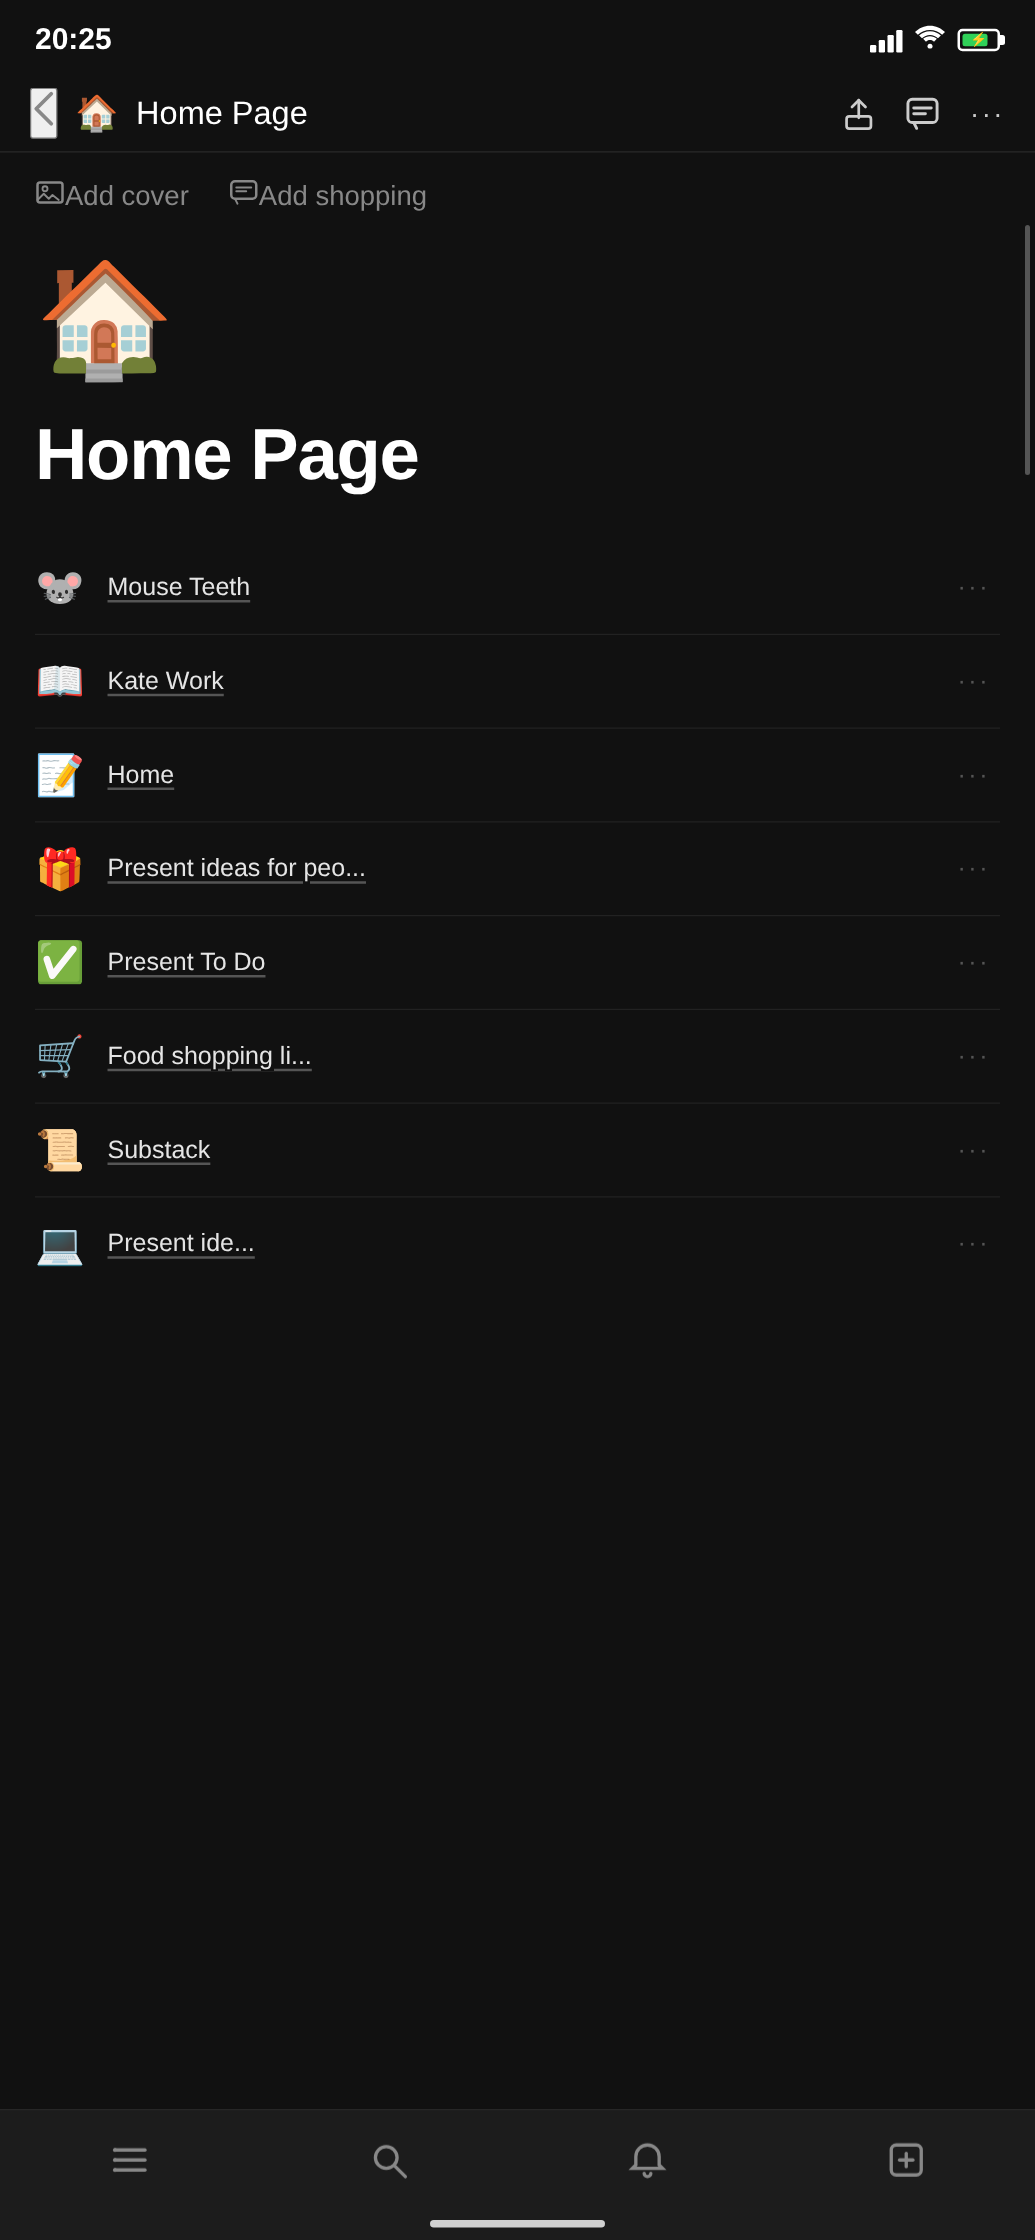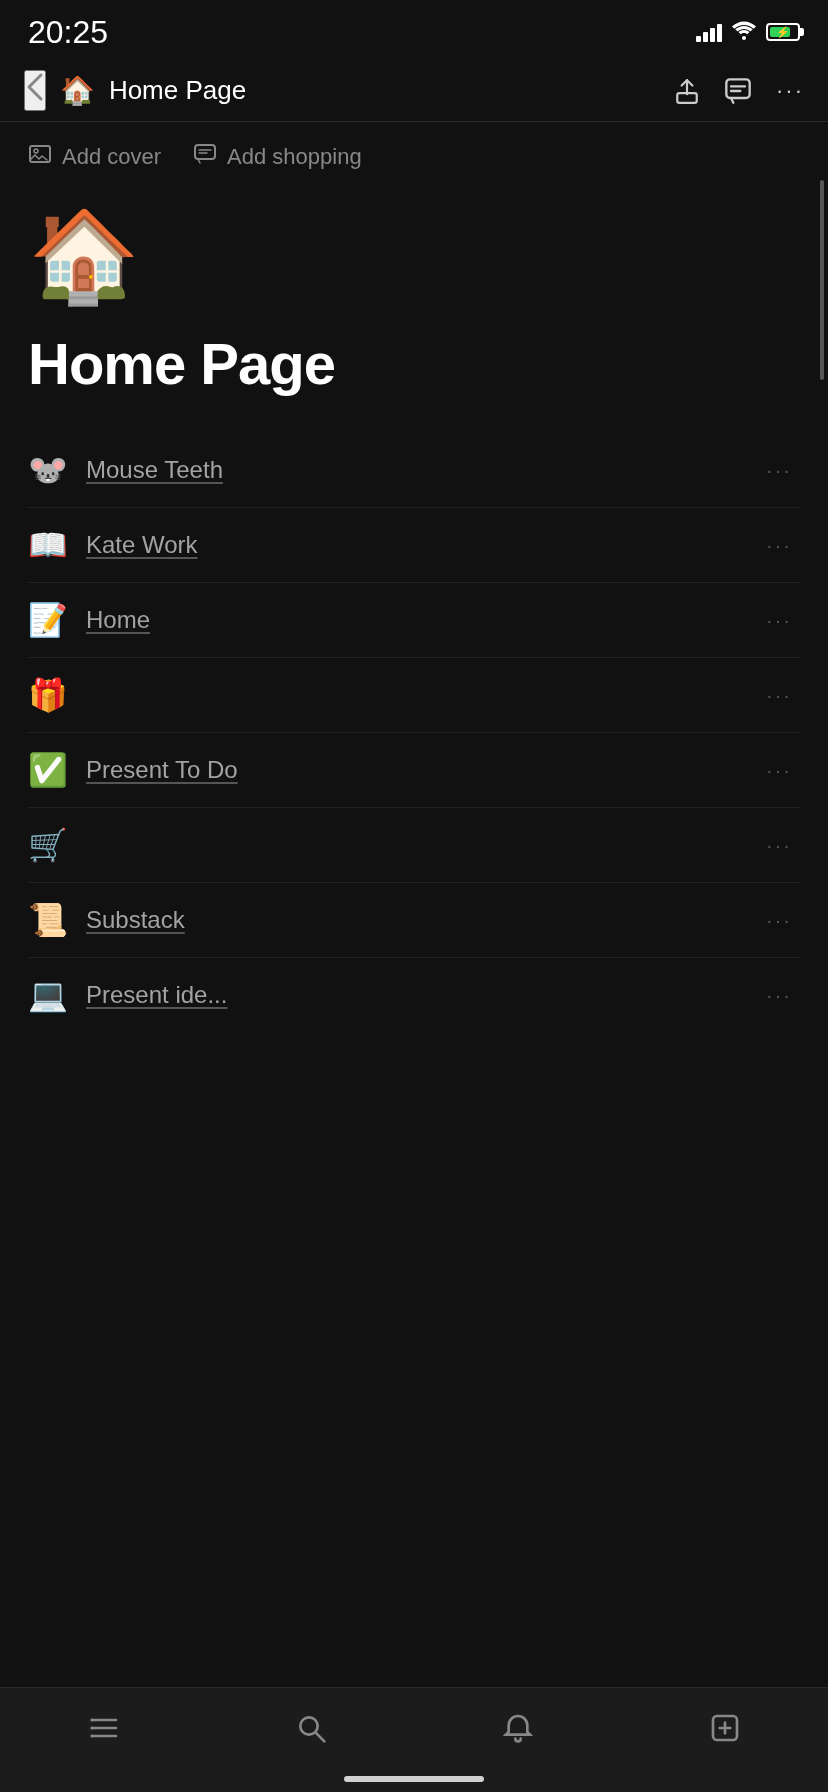--- a/index.html
+++ b/index.html
@@ -18,22 +18,22 @@
     
     .status-bar {
       display: flex;
       align-items: center;
       justify-content: space-between;
       padding: 14px 28px 10px 28px;
       height: 60px;
     }
 
     .status-time {
-      font-size: 32px;
-      font-weight: 400;
+      font-size: 24px;
+      font-weight: 700;
       color: #ffffff;
     }
 
     .status-icons {
       display: flex;
       align-items: center;
       gap: 10px;
     }
 
     .signal-icon {
@@ -171,21 +171,20 @@
     .page-controls {
       display: flex;
       align-items: center;
       gap: 32px;
       padding: 20px 28px;
     }
 
     .page-control-btn {
       display: flex;
       align-items: center;
-      gap: 10px;
       color: #888888;
       font-size: 22px;
       cursor: pointer;
       background: none;
       border: none;
     }
 
     .control-icon {
       font-size: 22px;
     }
@@ -245,23 +244,23 @@
       gap: 18px;
     }
 
     .list-item-emoji {
       font-size: 32px;
       width: 40px;
       text-align: center;
     }
 
     .list-item-label {
-      font-size: 24px;
+      font-size: 20px;
       font-weight: 400;
-      color: #a3a3a3;
+      color: #e5e5e5;
       text-decoration: underline;
       text-decoration-color: #555555;
       text-underline-offset: 4px;
     }
 
     .list-item-more {
       color: #555555;
       font-size: 20px;
       letter-spacing: 2px;
       padding: 4px 8px;
@@ -424,33 +423,35 @@
       <div class="list-item">
       <div class="list-item-left">
         <span class="list-item-emoji">📝</span>
         <span class="list-item-label">Home</span>
       </div>
       <span class="list-item-more">···</span>
     </div>
       <div class="list-item">
       <div class="list-item-left">
         <span class="list-item-emoji">🎁</span>
+        <span class="list-item-label">Present ideas for peo...</span>
       </div>
       <span class="list-item-more">···</span>
     </div>
       <div class="list-item">
       <div class="list-item-left">
         <span class="list-item-emoji">✅</span>
         <span class="list-item-label">Present To Do</span>
       </div>
       <span class="list-item-more">···</span>
     </div>
       <div class="list-item">
       <div class="list-item-left">
         <span class="list-item-emoji">🛒</span>
+        <span class="list-item-label">Food shopping li...</span>
       </div>
       <span class="list-item-more">···</span>
     </div>
       <div class="list-item">
       <div class="list-item-left">
         <span class="list-item-emoji">📜</span>
         <span class="list-item-label">Substack</span>
       </div>
       <span class="list-item-more">···</span>
     </div>

